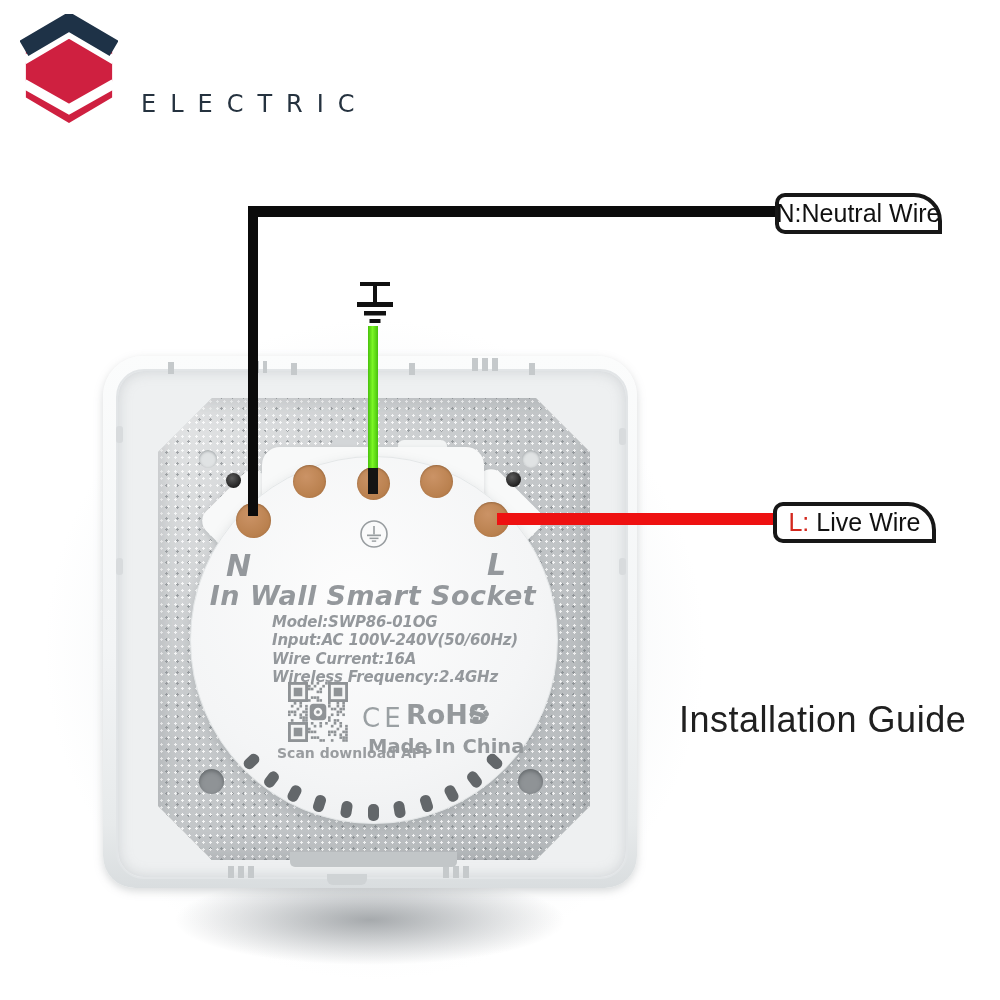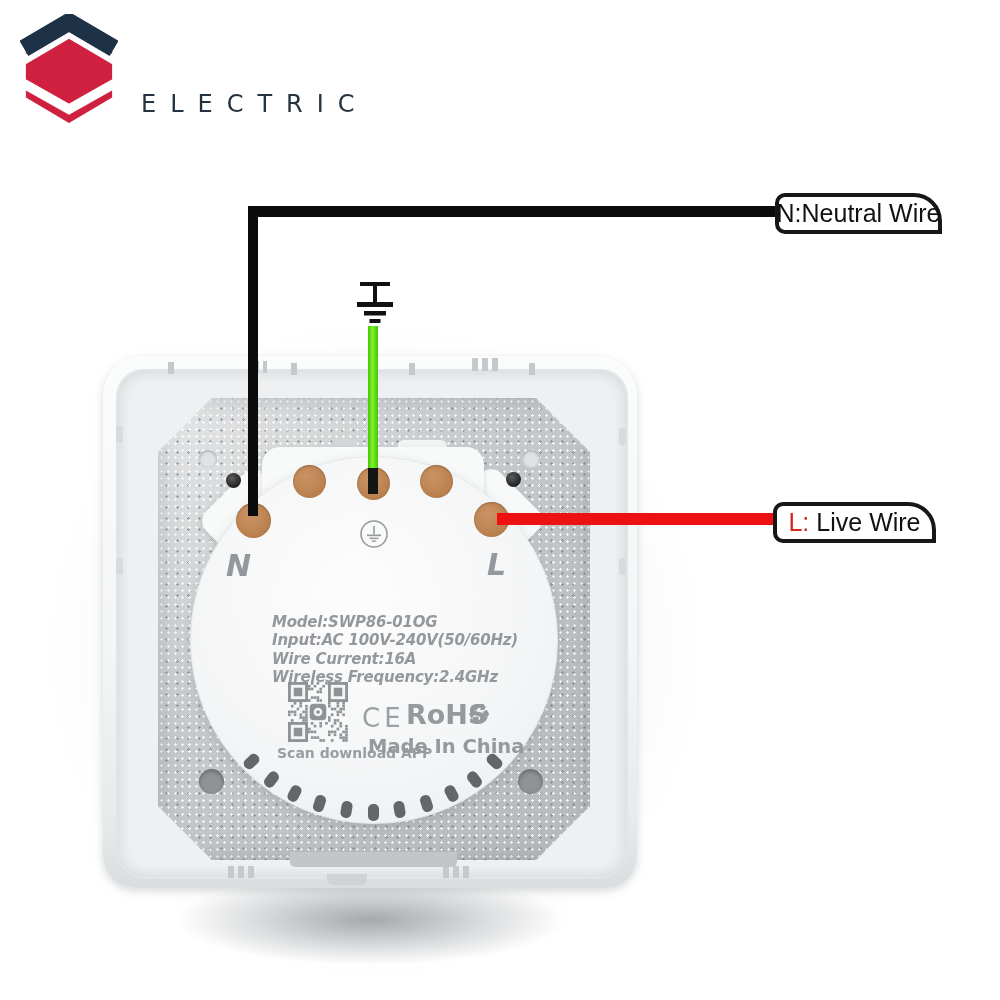--- a/index.html
+++ b/index.html
@@ -172,20 +172,21 @@
   <svg class="abs ground-badge" viewBox="0 0 30 30">
     <circle cx="15" cy="15" r="13" fill="none" stroke="#989da0" stroke-width="1.6"></circle>
     <rect x="14.2" y="7" width="1.6" height="8.5" fill="#989da0"></rect>
     <rect x="8" y="15.5" width="14" height="1.7" fill="#989da0"></rect>
     <rect x="10.5" y="18.6" width="9" height="1.5" fill="#989da0"></rect>
     <rect x="12.8" y="21.4" width="4.4" height="1.4" fill="#989da0"></rect>
   </svg>
 
   <div class="abs mod-text nl-letter nlN">N</div>
   <div class="abs mod-text nl-letter nlL">L</div>
+  <div class="abs mod-text mod-title">In Wall Smart Socket</div>
   <div class="abs mod-text mod-specs">
     <div>Model:SWP86-01OG</div>
     <div>Input:AC 100V-240V(50/60Hz)</div>
     <div>Wire Current:16A</div>
     <div>Wireless Frequency:2.4GHz</div>
   </div>
   <svg id="qr-svg" class="abs qr" viewBox="0 0 60 60">
       <rect x="22.86" y="0.00" width="2.63" height="2.63" fill="#8f9396"></rect>
       <rect x="28.57" y="0.00" width="2.63" height="2.63" fill="#8f9396"></rect>
       <rect x="37.14" y="0.00" width="2.63" height="2.63" fill="#8f9396"></rect>
@@ -329,14 +330,15 @@
   </div>
 
   <svg class="abs logo-hex" viewBox="0 0 100 112">
     <polygon points="50,2 94,28 94,84 50,110 6,84 6,28" fill="#cf2040"></polygon>
     <path d="M4,46 L50,19 L96,46" stroke="#ffffff" stroke-width="9" fill="none"></path>
     <path d="M4,34 L50,7  L96,34" stroke="#1e3247" stroke-width="18" fill="none"></path>
     <path d="M4,70 L50,96 L96,70" stroke="#ffffff" stroke-width="10" fill="none"></path>
   </svg>
   <div class="abs subtitle">ELECTRIC</div>
 
+  <div class="abs guide-title">Installation Guide</div>
 
 </div>
 
 </body></html>

